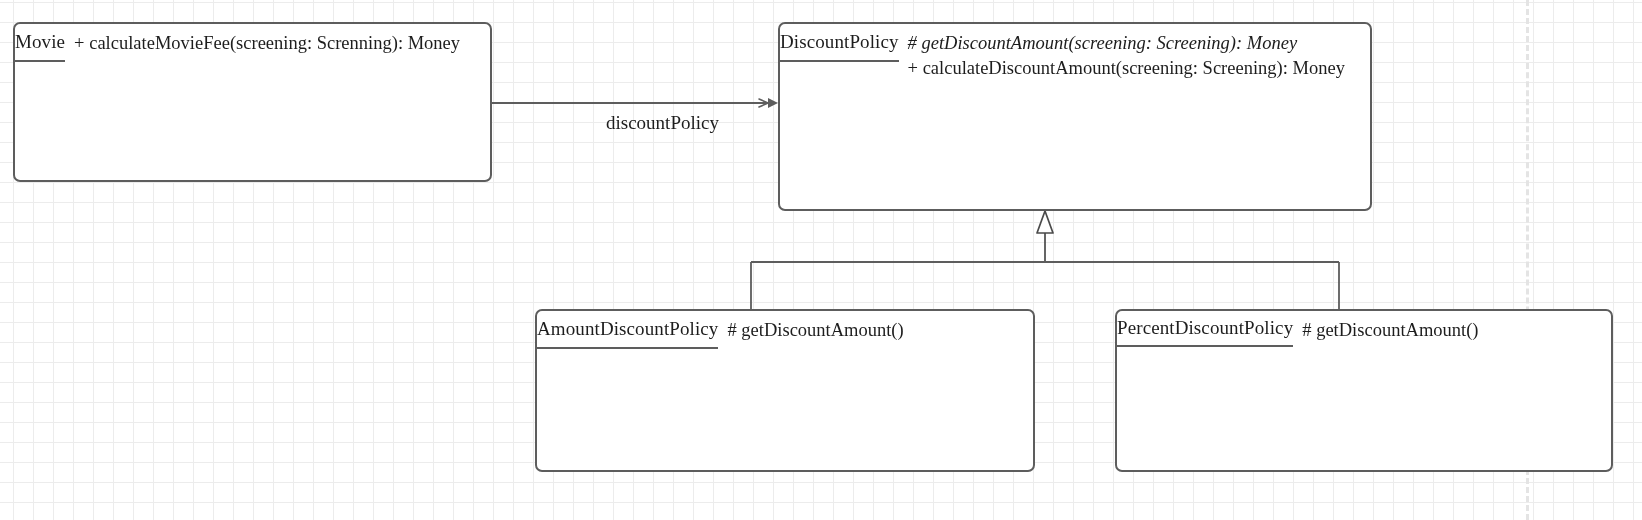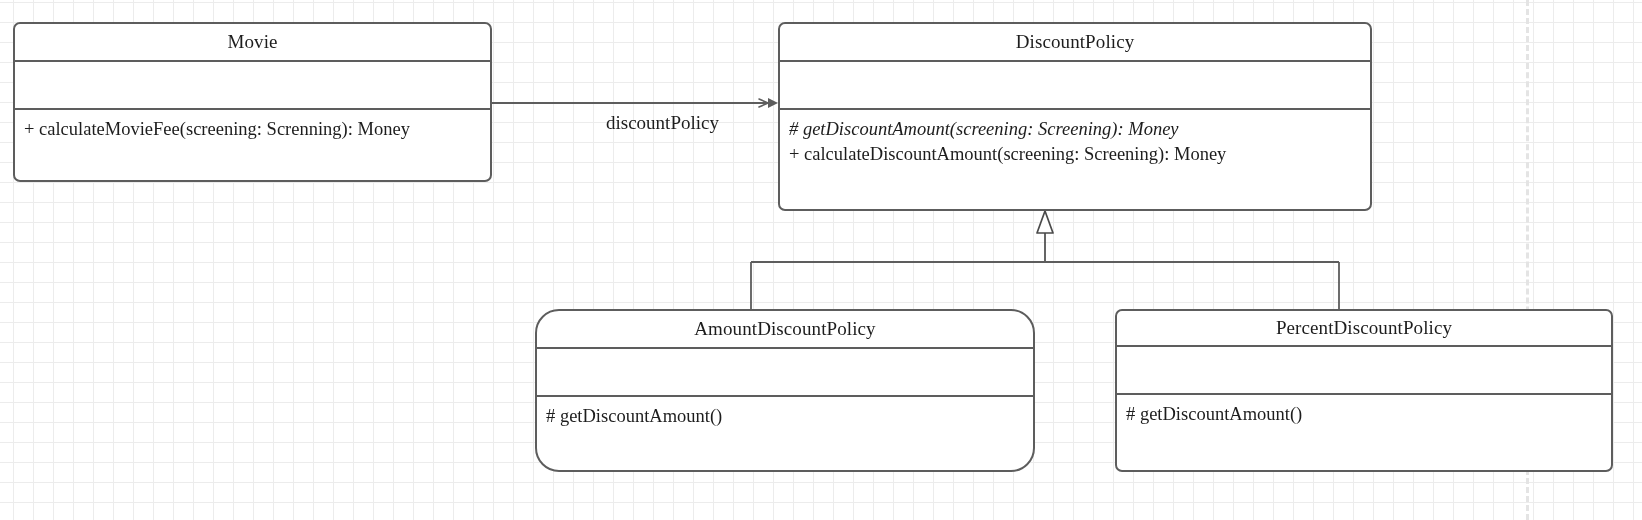--- a/index.html
+++ b/index.html
@@ -38,21 +38,20 @@
   }
 
   
   .uml-class {
     position: absolute;
     box-sizing: border-box;
     background: #ffffff;
     border: 2px solid #5d5d5d;
     border-radius: 7px;
     display: flex;
-    flex-direction: column;
   }
   .uml-name {
     box-sizing: border-box;
     display: flex;
     align-items: center;
     justify-content: center;
     border-bottom: 2px solid #5d5d5d;
     font-size: 19px;
     color: #1d1d1d;
     letter-spacing: .1px;
@@ -135,21 +134,21 @@
 
   <div class="uml-class" style="left:778px; top:22px; width:594px; height:189px;">
     <div class="uml-name" style="height:38px;">DiscountPolicy</div>
     <div class="uml-attrs" style="height:48px;"></div>
     <div class="uml-ops">
       <div class="uml-op abstract"># getDiscountAmount(screening: Screening): Money</div>
       <div class="uml-op">+ calculateDiscountAmount(screening: Screening): Money</div>
     </div>
   </div>
 
-  <div class="uml-class" style="left:535px; top:309px; width:500px; height:163px;border-radius:24px;">
+  <div class="uml-class" style="left:535px; top:309px; width:500px; height:163px;">
     <div class="uml-name" style="height:38px;">AmountDiscountPolicy</div>
     <div class="uml-attrs" style="height:48px;"></div>
     <div class="uml-ops">
       <div class="uml-op"># getDiscountAmount()</div>
     </div>
   </div>
 
   <div class="uml-class" style="left:1115px; top:309px; width:498px; height:163px;">
     <div class="uml-name" style="height:36px;">PercentDiscountPolicy</div>
     <div class="uml-attrs" style="height:48px;"></div>

